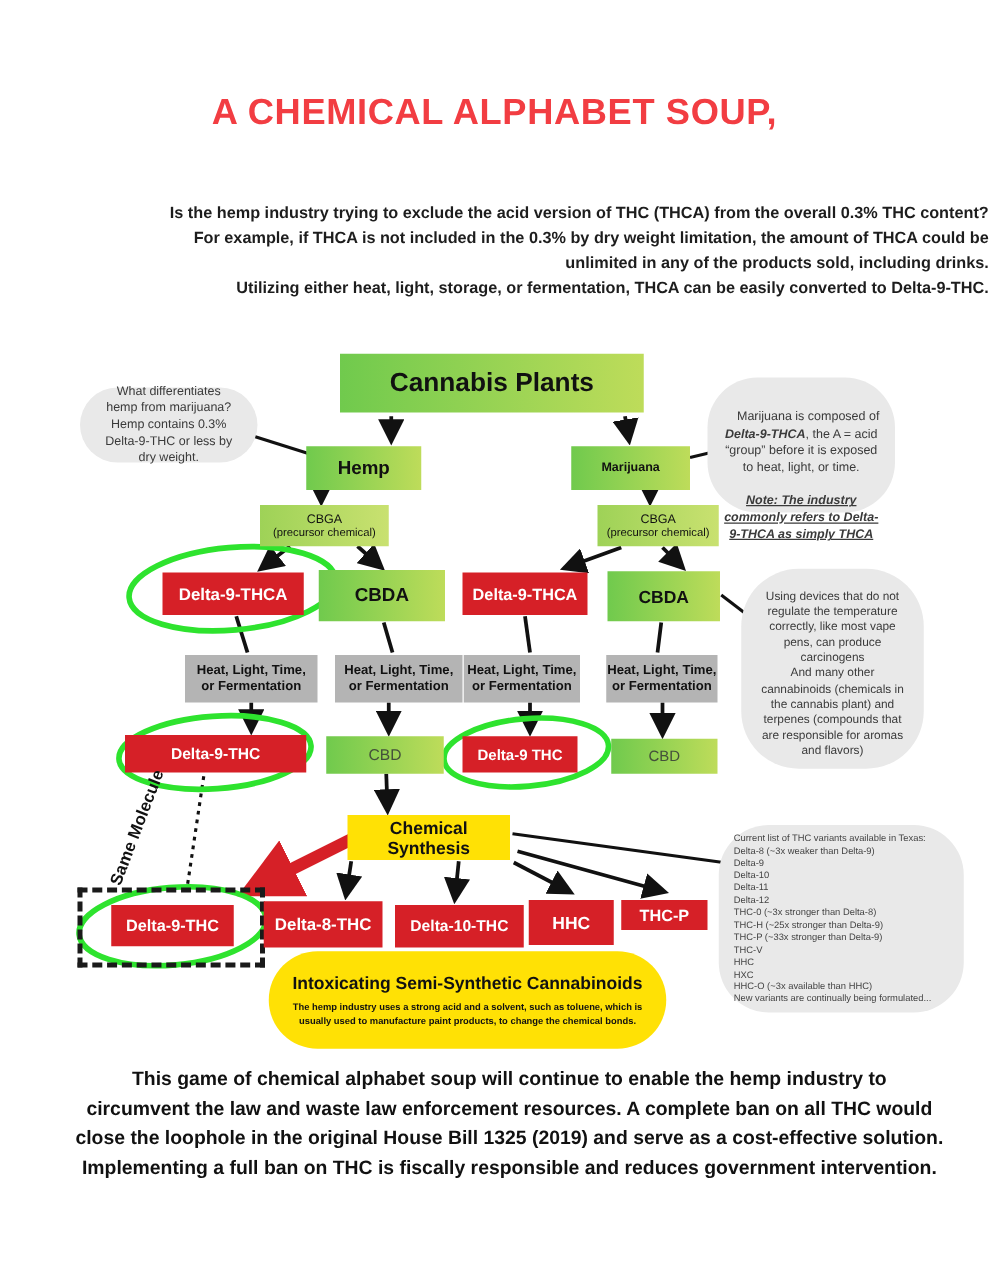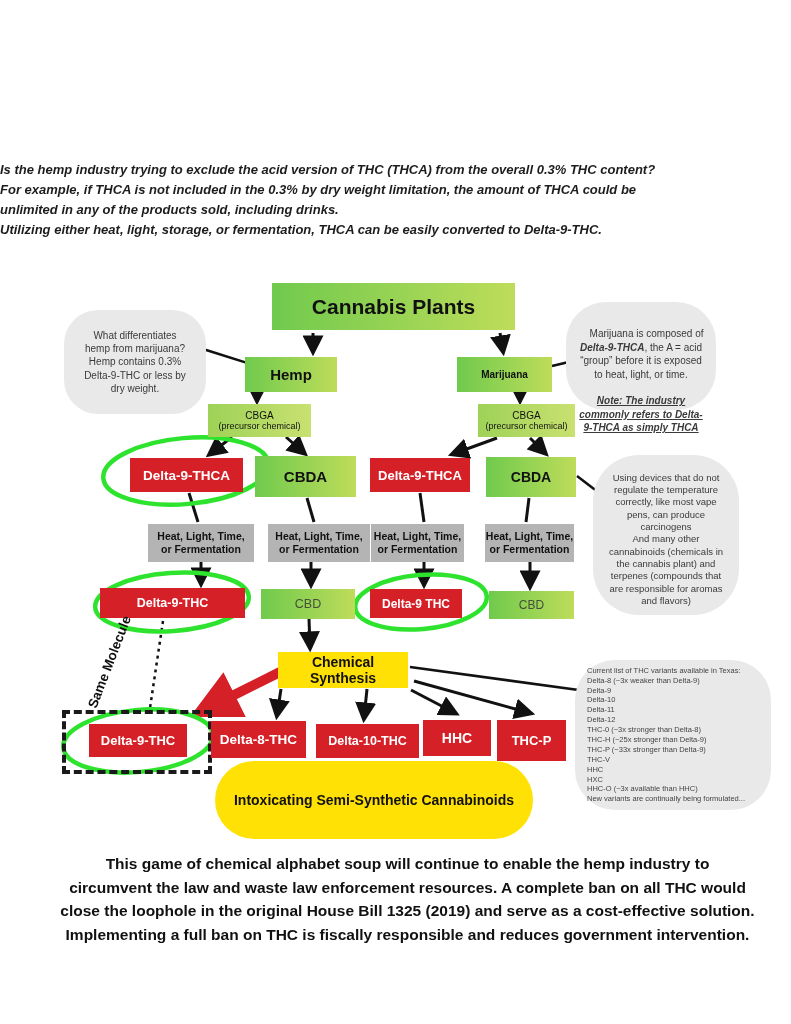--- a/index.html
+++ b/index.html
@@ -8,22 +8,22 @@
     --green-dark:#70ca4d; --green-light:#bedc5a;
   }
   *{box-sizing:border-box;margin:0;padding:0}
   body{background:#fff;font-family:"DejaVu Sans",sans-serif}
   .canvas{position:relative;width:791px;height:1024px;background:#fff;overflow:hidden;margin:0 auto}
   .abs{position:absolute}
   .pre{white-space:pre-line}
   .hardpre{white-space:pre}
   .title{left:0;top:70px;width:791px;text-align:center;color:var(--title-red);
     font-family:"Liberation Sans",sans-serif;font-weight:700;font-size:29px;line-height:1.4;letter-spacing:.5px}
-  .intro{left:0;top:160px;width:791px;text-align:left;color:#1d1d1d;
-    font-family:"Liberation Sans",sans-serif;font-weight:700;font-style:italic;font-size:13px;line-height:1.55}
+  .intro{left:0;top:160px;width:791px;text-align:right;color:#1d1d1d;
+    font-family:"Liberation Sans",sans-serif;font-weight:700;font-size:13px;line-height:1.55}
   .footer{left:12px;top:852px;width:791px;text-align:center;color:#111;
     font-family:"Liberation Sans",sans-serif;font-weight:700;font-size:15.5px;line-height:1.52}
   .node{display:flex;align-items:center;justify-content:center;text-align:center;
     font-family:"Liberation Sans",sans-serif;font-weight:700;color:#111}
   .gbox{background:linear-gradient(90deg,var(--green-dark),var(--green-light))}
   .gboxlite{background:linear-gradient(90deg,#9ed257,#c9e170)}
   .rbox{background:var(--box-red);color:#fff}
   .graybox{background:var(--heat-gray);line-height:1.25}
   .ybox{background:var(--yellow)}
   .bubble{background:var(--bubble-gray);color:#3a3a3a;text-align:center;
@@ -88,21 +88,21 @@
     <line x1="292" y1="666" x2="206" y2="709" stroke="#d62027" stroke-width="10" marker-end="url(#ahr)"></line>
     <line x1="163" y1="621" x2="150" y2="708" stroke="#111" stroke-width="2.5" stroke-dasharray="3 4"></line>
     <g stroke="#2ee32e" stroke-width="4.5" fill="none">
       <ellipse cx="186" cy="471" rx="83" ry="33" transform="rotate(-5 186 471)" stroke-dasharray="440 22"></ellipse>
       <ellipse cx="172" cy="602" rx="77" ry="29" transform="rotate(-4 172 602)" stroke-dasharray="400 20"></ellipse>
       <ellipse cx="421" cy="602" rx="66" ry="27" transform="rotate(-5 421 602)" stroke-dasharray="350 18"></ellipse>
       <ellipse cx="138" cy="741" rx="75" ry="31" transform="rotate(-5 138 741)" stroke-dasharray="390 20"></ellipse>
     </g>
   </svg>
 
-  <div class="abs title pre"><br>
+  <div class="abs title pre"><span>A CHEMICAL ALPHABET SOUP,</span><br>
     </div>
 
   <div class="abs intro pre">Is the hemp industry trying to exclude the acid version of THC (THCA) from the overall 0.3% THC content?
 For example, if THCA is not included in the 0.3% by dry weight limitation, the amount of THCA could be
 unlimited in any of the products sold, including drinks.
 Utilizing either heat, light, storage, or fermentation, THCA can be easily converted to Delta-9-THC.</div>
 
   <div class="abs node gbox" style="left:272px;top:283px;width:243px;height:47px;font-size:21px">Cannabis Plants</div>
   <div class="abs node gbox" style="left:245px;top:357px;width:92px;height:35px;font-size:15px">Hemp</div>
   <div class="abs node gbox" style="left:457px;top:357px;width:95px;height:35px;font-size:10px">Marijuana</div>
@@ -137,23 +137,23 @@
 
   <div class="abs node ybox" style="left:278px;top:652px;width:130px;height:36px;font-size:14px">Chemical Synthesis</div>
 
   <div class="abs samemol">Same Molecule</div>
 
   <div class="abs dashedbox"></div>
   <div class="abs node rbox" style="left:89px;top:724px;width:98px;height:33px;font-size:13px">Delta-9-THC</div>
   <div class="abs node rbox" style="left:211px;top:721px;width:95px;height:37px;font-size:13.5px">Delta-8-THC</div>
   <div class="abs node rbox" style="left:316px;top:724px;width:103px;height:34px;font-size:12.5px">Delta-10-THC</div>
   <div class="abs node rbox" style="left:423px;top:720px;width:68px;height:36px;font-size:14px">HHC</div>
-  <div class="abs node rbox" style="left:497px;top:720px;width:69px;height:41px;font-size:13px">THC-P</div>
-
-  <div class="abs bubble hardpre" style="left:64px;top:310px;width:142px;height:104px;border-radius:34px;font-size:10px;line-height:1.32">What differentiates
+  <div class="abs node rbox" style="left:497px;top:720px;width:69px;height:24px;font-size:13px">THC-P</div>
+
+  <div class="abs bubble hardpre" style="left:64px;top:310px;width:142px;height:60px;border-radius:34px;font-size:10px;line-height:1.32">What differentiates
 hemp from marijuana?
 Hemp contains 0.3%
 Delta-9-THC or less by
 dry weight.</div>
 
   <div class="abs bubble hardpre" style="left:566px;top:302px;width:150px;height:108px;border-radius:40px;font-size:10px;line-height:1.34;display:block;padding-top:12px">
     <span>Marijuana is composed of
 </span><span style="font-weight:700;font-style:italic">Delta-9-THCA</span><span>, the A = acid
 “group” before it is exposed
 to heat, light, or time.</span>
@@ -188,20 +188,22 @@
     <div>THC-P (~33x stronger than Delta-9)</div>
     <div>THC-V</div>
     <div>HHC</div>
     <div>HXC</div>
     <div>HHC-O (~3x available than HHC)</div>
     <div>New variants are continually being formulated...</div>
   </div>
 
   <div class="abs pill">
     <div class="pt">Intoxicating Semi-Synthetic Cannabinoids</div>
+    <div class="pb hardpre">The hemp industry uses a strong acid and a solvent, such as toluene, which is
+usually used to manufacture paint products, to change the chemical bonds.</div>
   </div>
 
   <div class="abs footer pre">This game of chemical alphabet soup will continue to enable the hemp industry to
 circumvent the law and waste law enforcement resources. A complete ban on all THC would
 close the loophole in the original House Bill 1325 (2019) and serve as a cost-effective solution.
 Implementing a full ban on THC is fiscally responsible and reduces government intervention.</div>
 
 </div>
 
 </body></html>

